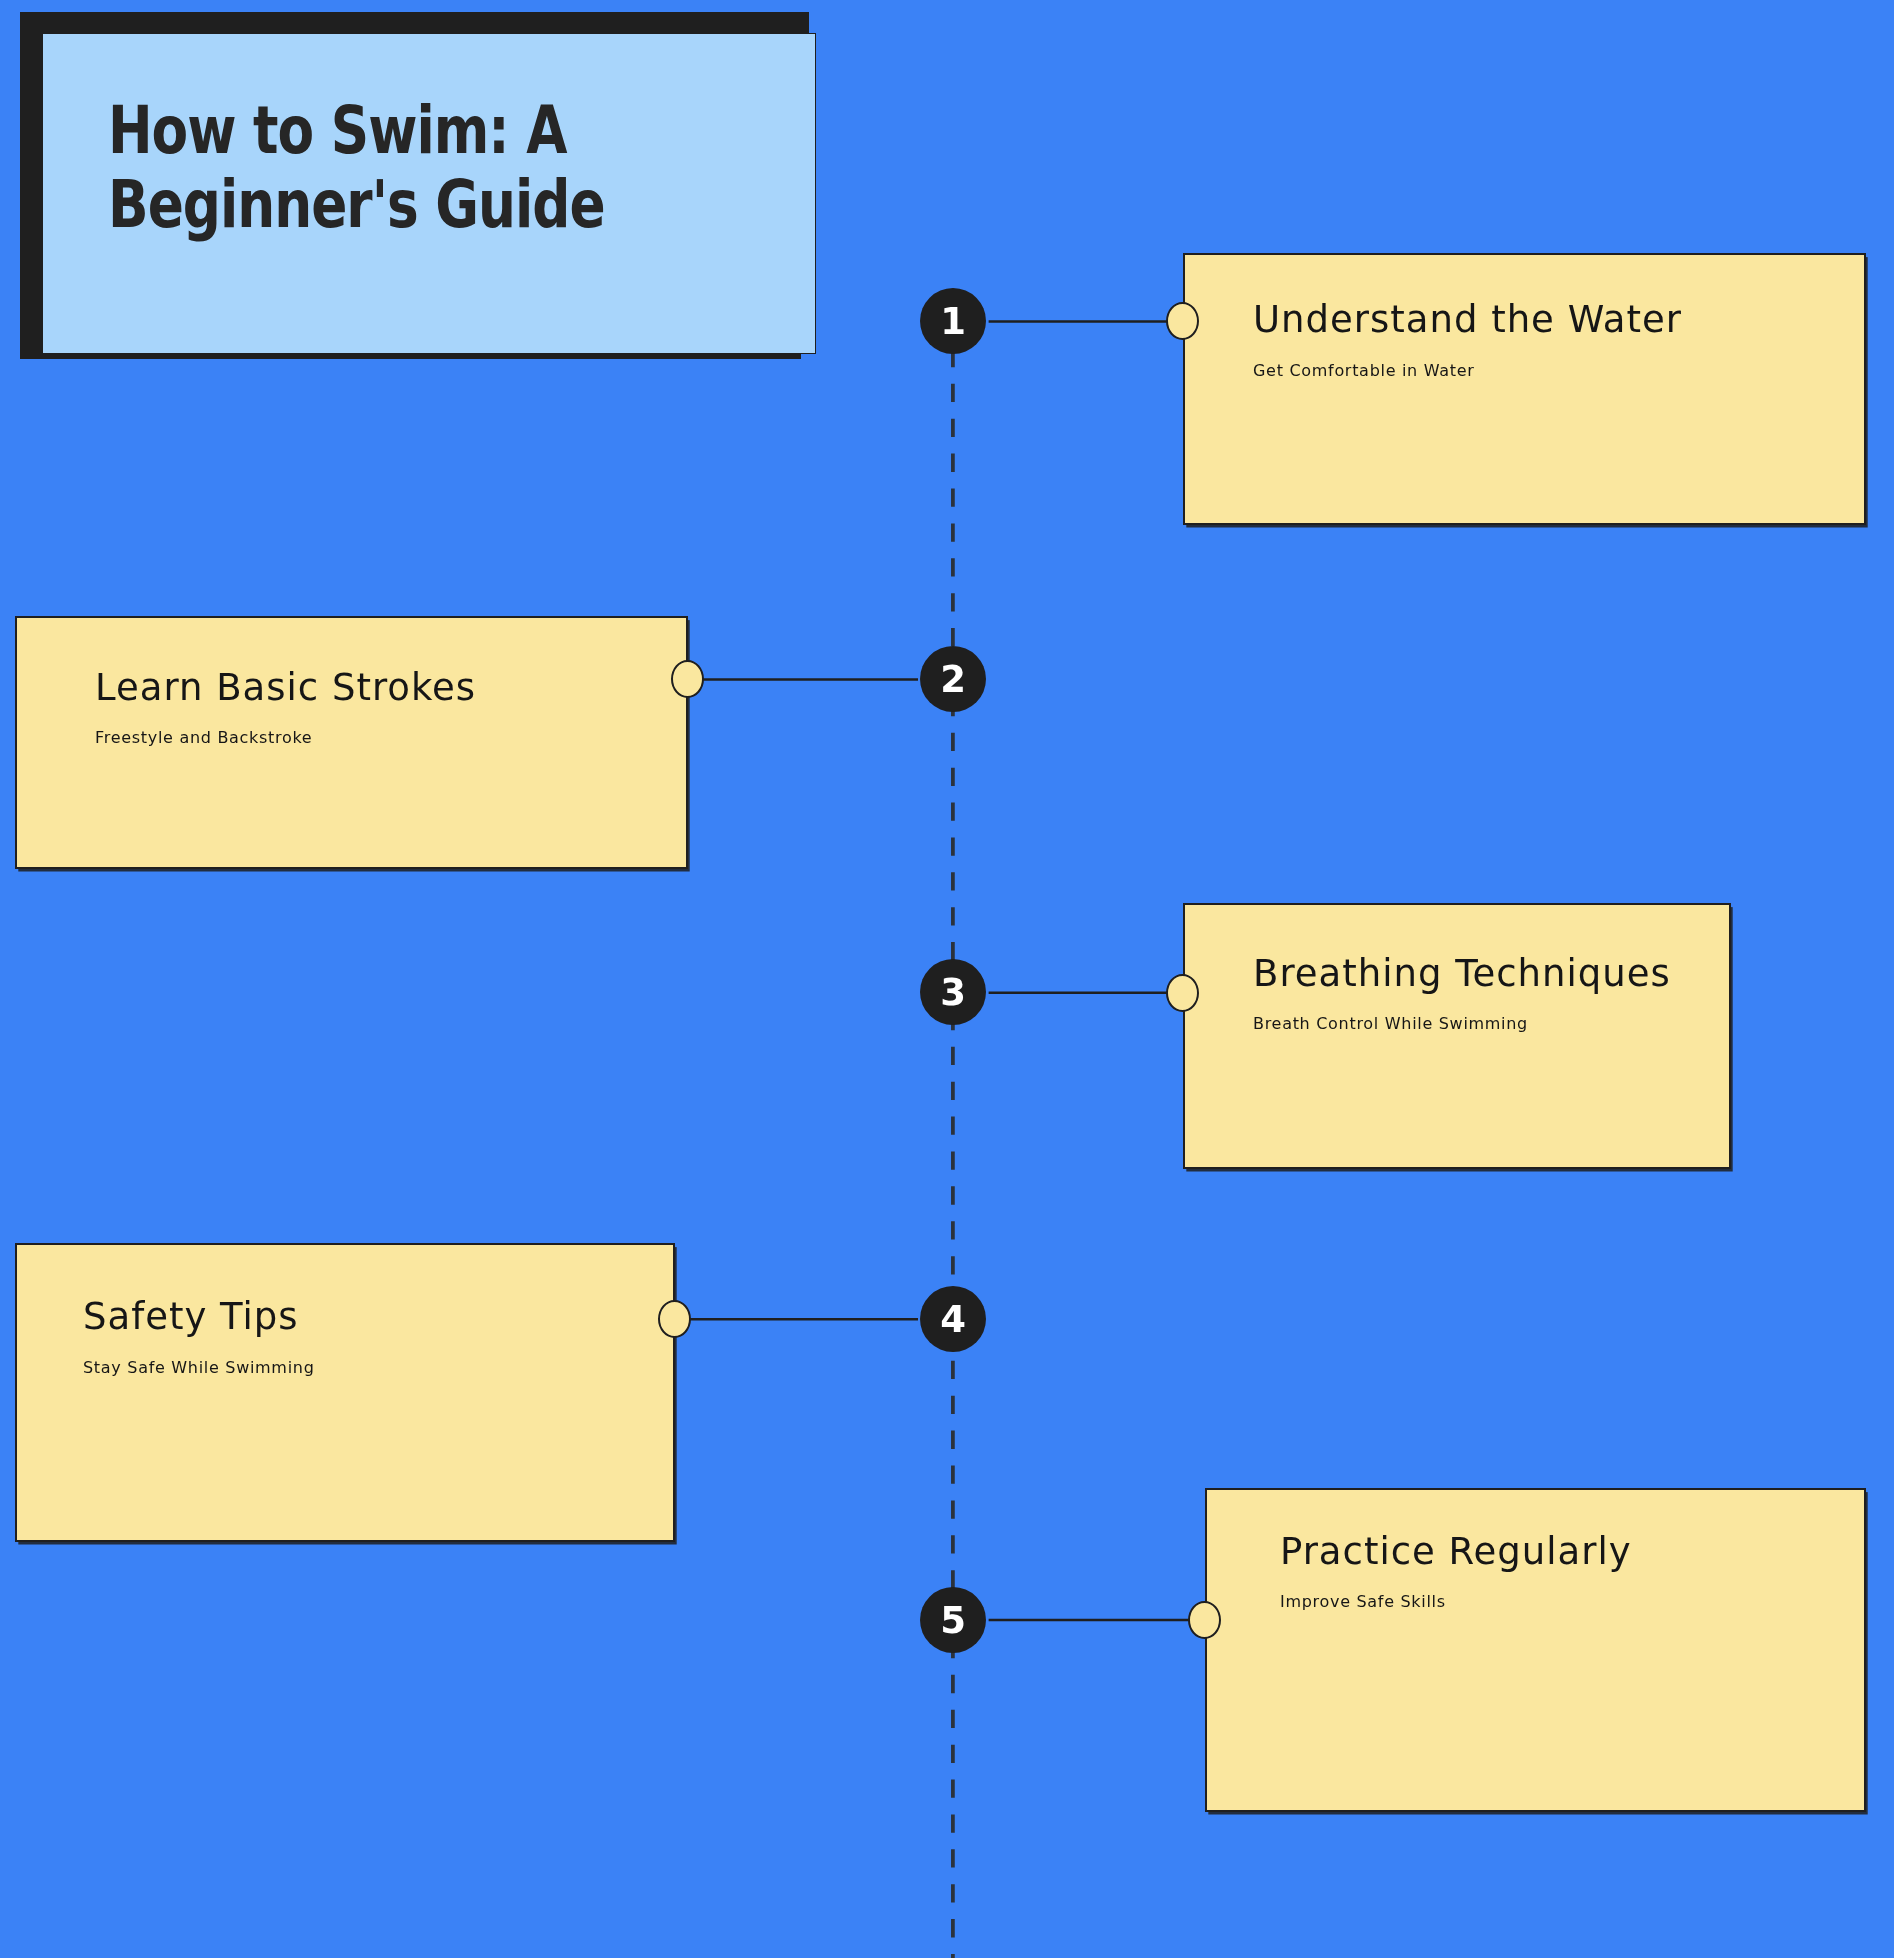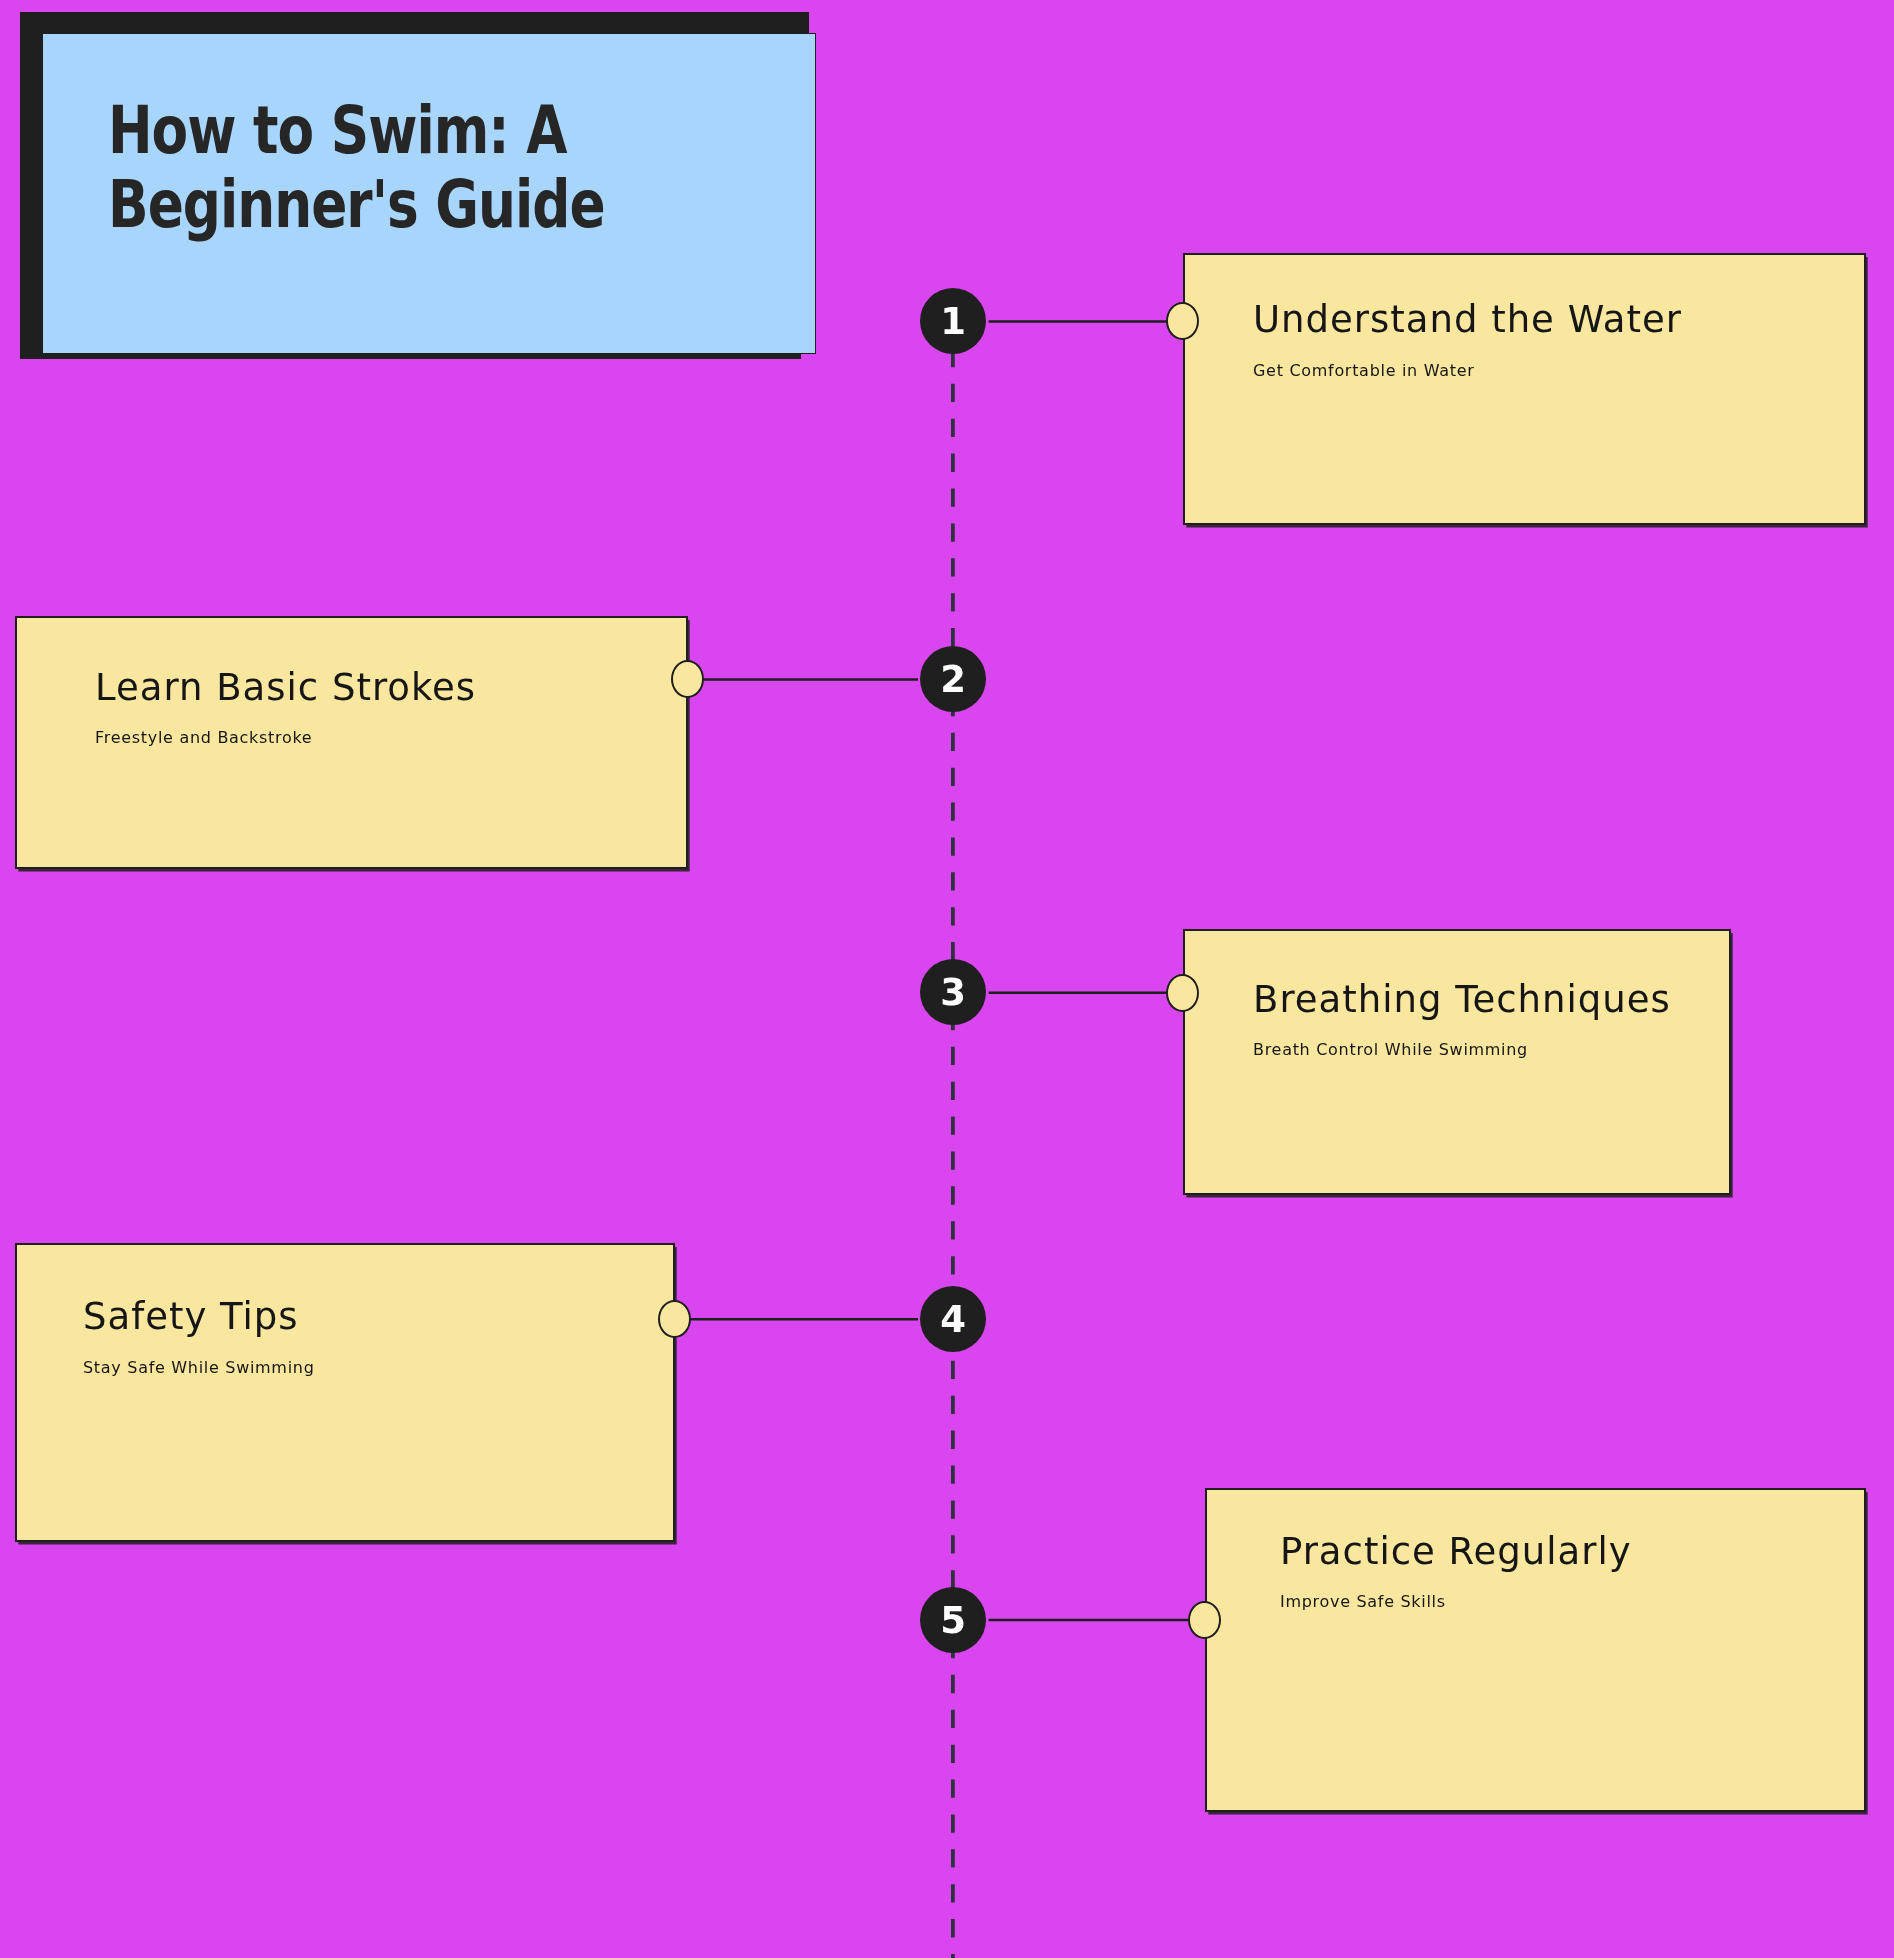--- a/index.html
+++ b/index.html
@@ -7,21 +7,21 @@
     padding: 0;
     background: #ffffff;
   }
   body {
     font-family: "DejaVu Sans", sans-serif;
   }
   #canvas {
     position: relative;
     width: 1895px;
     height: 1959px;
-    background: #d946ef;
+    background: #3b82f6;
     overflow: hidden;
   }
   svg.layer {
     position: absolute;
     top: 0;
     left: 0;
     width: 1895px;
     height: 1959px;
     pointer-events: none;
   }
@@ -162,21 +162,21 @@
 
   <div class="step-card" style="left:15px; top:616px; width:673px; height:253px;">
     <div class="step-title" style="left:78px; top:48px;">Learn Basic Strokes</div>
     <div class="step-sub" style="left:78px; top:110px;">Freestyle and Backstroke</div>
   </div>
   <div class="knob" style="left:671px; top:660px;"></div>
   <div class="node-badge" style="left:920px; top:646px;">
     <span>2</span>
   </div>
 
-  <div class="step-card" style="left:1183px; top:929px; width:548px; height:266px;">
+  <div class="step-card" style="left:1183px; top:903px; width:548px; height:266px;">
     <div class="step-title" style="left:68px; top:47px;">Breathing Techniques</div>
     <div class="step-sub" style="left:68px; top:109px;">Breath Control While Swimming</div>
   </div>
   <div class="knob" style="left:1166px; top:974px;"></div>
   <div class="node-badge" style="left:920px; top:959px;">
     <span>3</span>
   </div>
 
   <div class="step-card" style="left:15px; top:1243px; width:660px; height:299px;">
     <div class="step-title" style="left:66px; top:50px;">Safety Tips</div>

